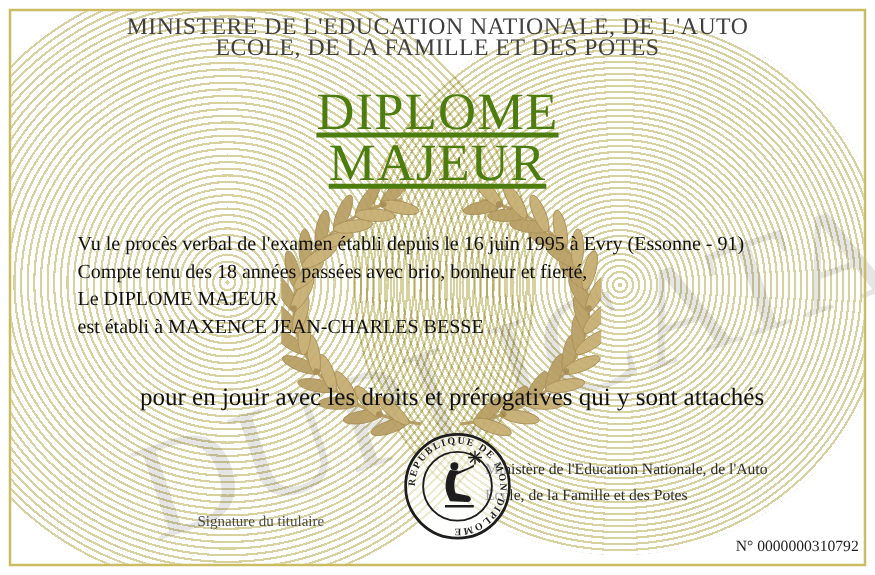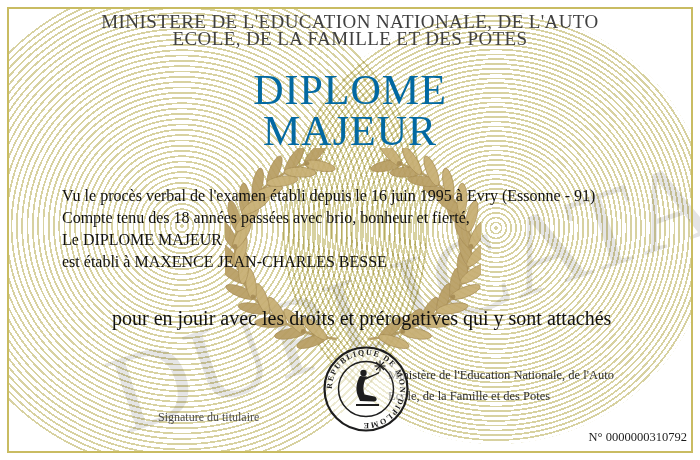--- a/index.html
+++ b/index.html
@@ -30,21 +30,21 @@
     transform:rotate(-19deg);transform-origin:left bottom;height:118px;
   }
   .wreath{position:absolute;left:225px;top:148px;width:256px;height:205px;z-index:3;opacity:0.93;}
   .textlayer{position:absolute;inset:0;z-index:5;}
   .hdr{
     position:absolute;top:13px;left:0;width:100%;text-align:center;
     color:#3f3f3f;font-size:19px;line-height:17px;letter-spacing:0.4px;
   }
   .title{
     position:absolute;top:70px;left:0;width:100%;text-align:center;
-    color:#0369a1;font-size:42px;line-height:41px;letter-spacing:1px;
+    color:#4d7c0f;font-size:42px;line-height:41px;letter-spacing:1px;text-decoration:underline;
   }
   .bodytxt{
     position:absolute;left:62px;top:185px;width:560px;
     color:#101010;font-size:16px;line-height:22px;
   }
   .rights{
     position:absolute;left:112px;top:307px;
     color:#101010;font-size:20px;
   }
   .sig{

